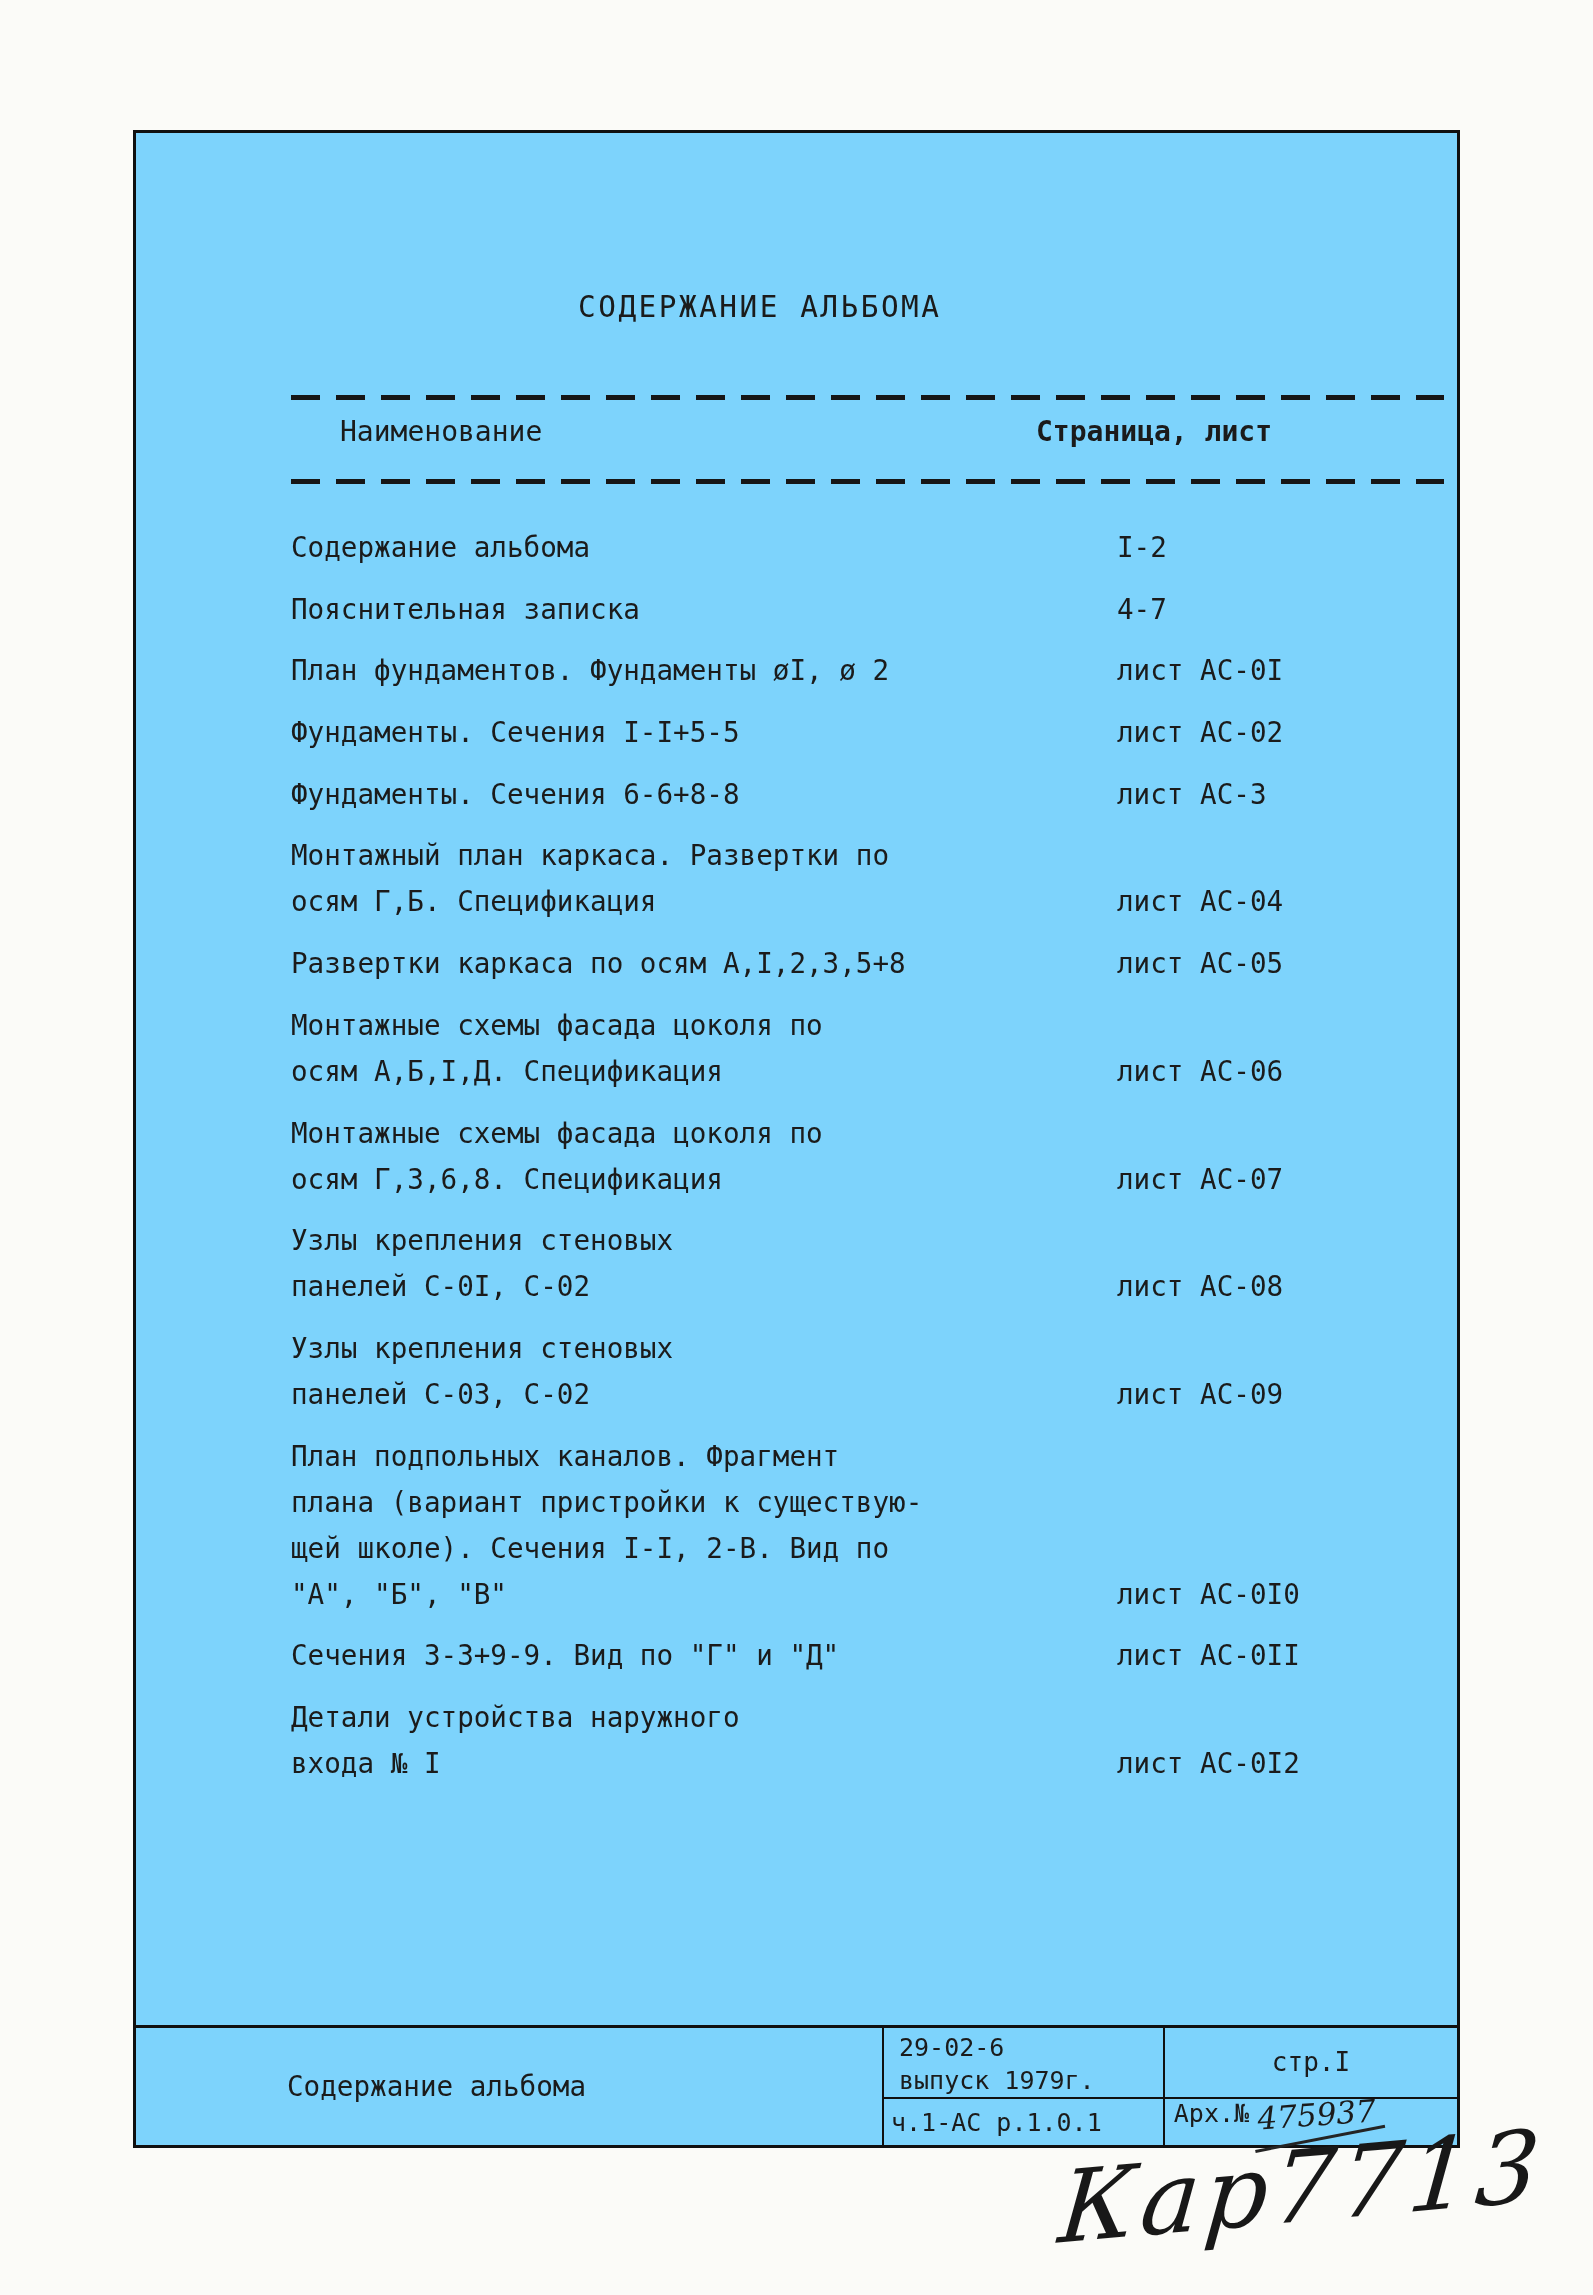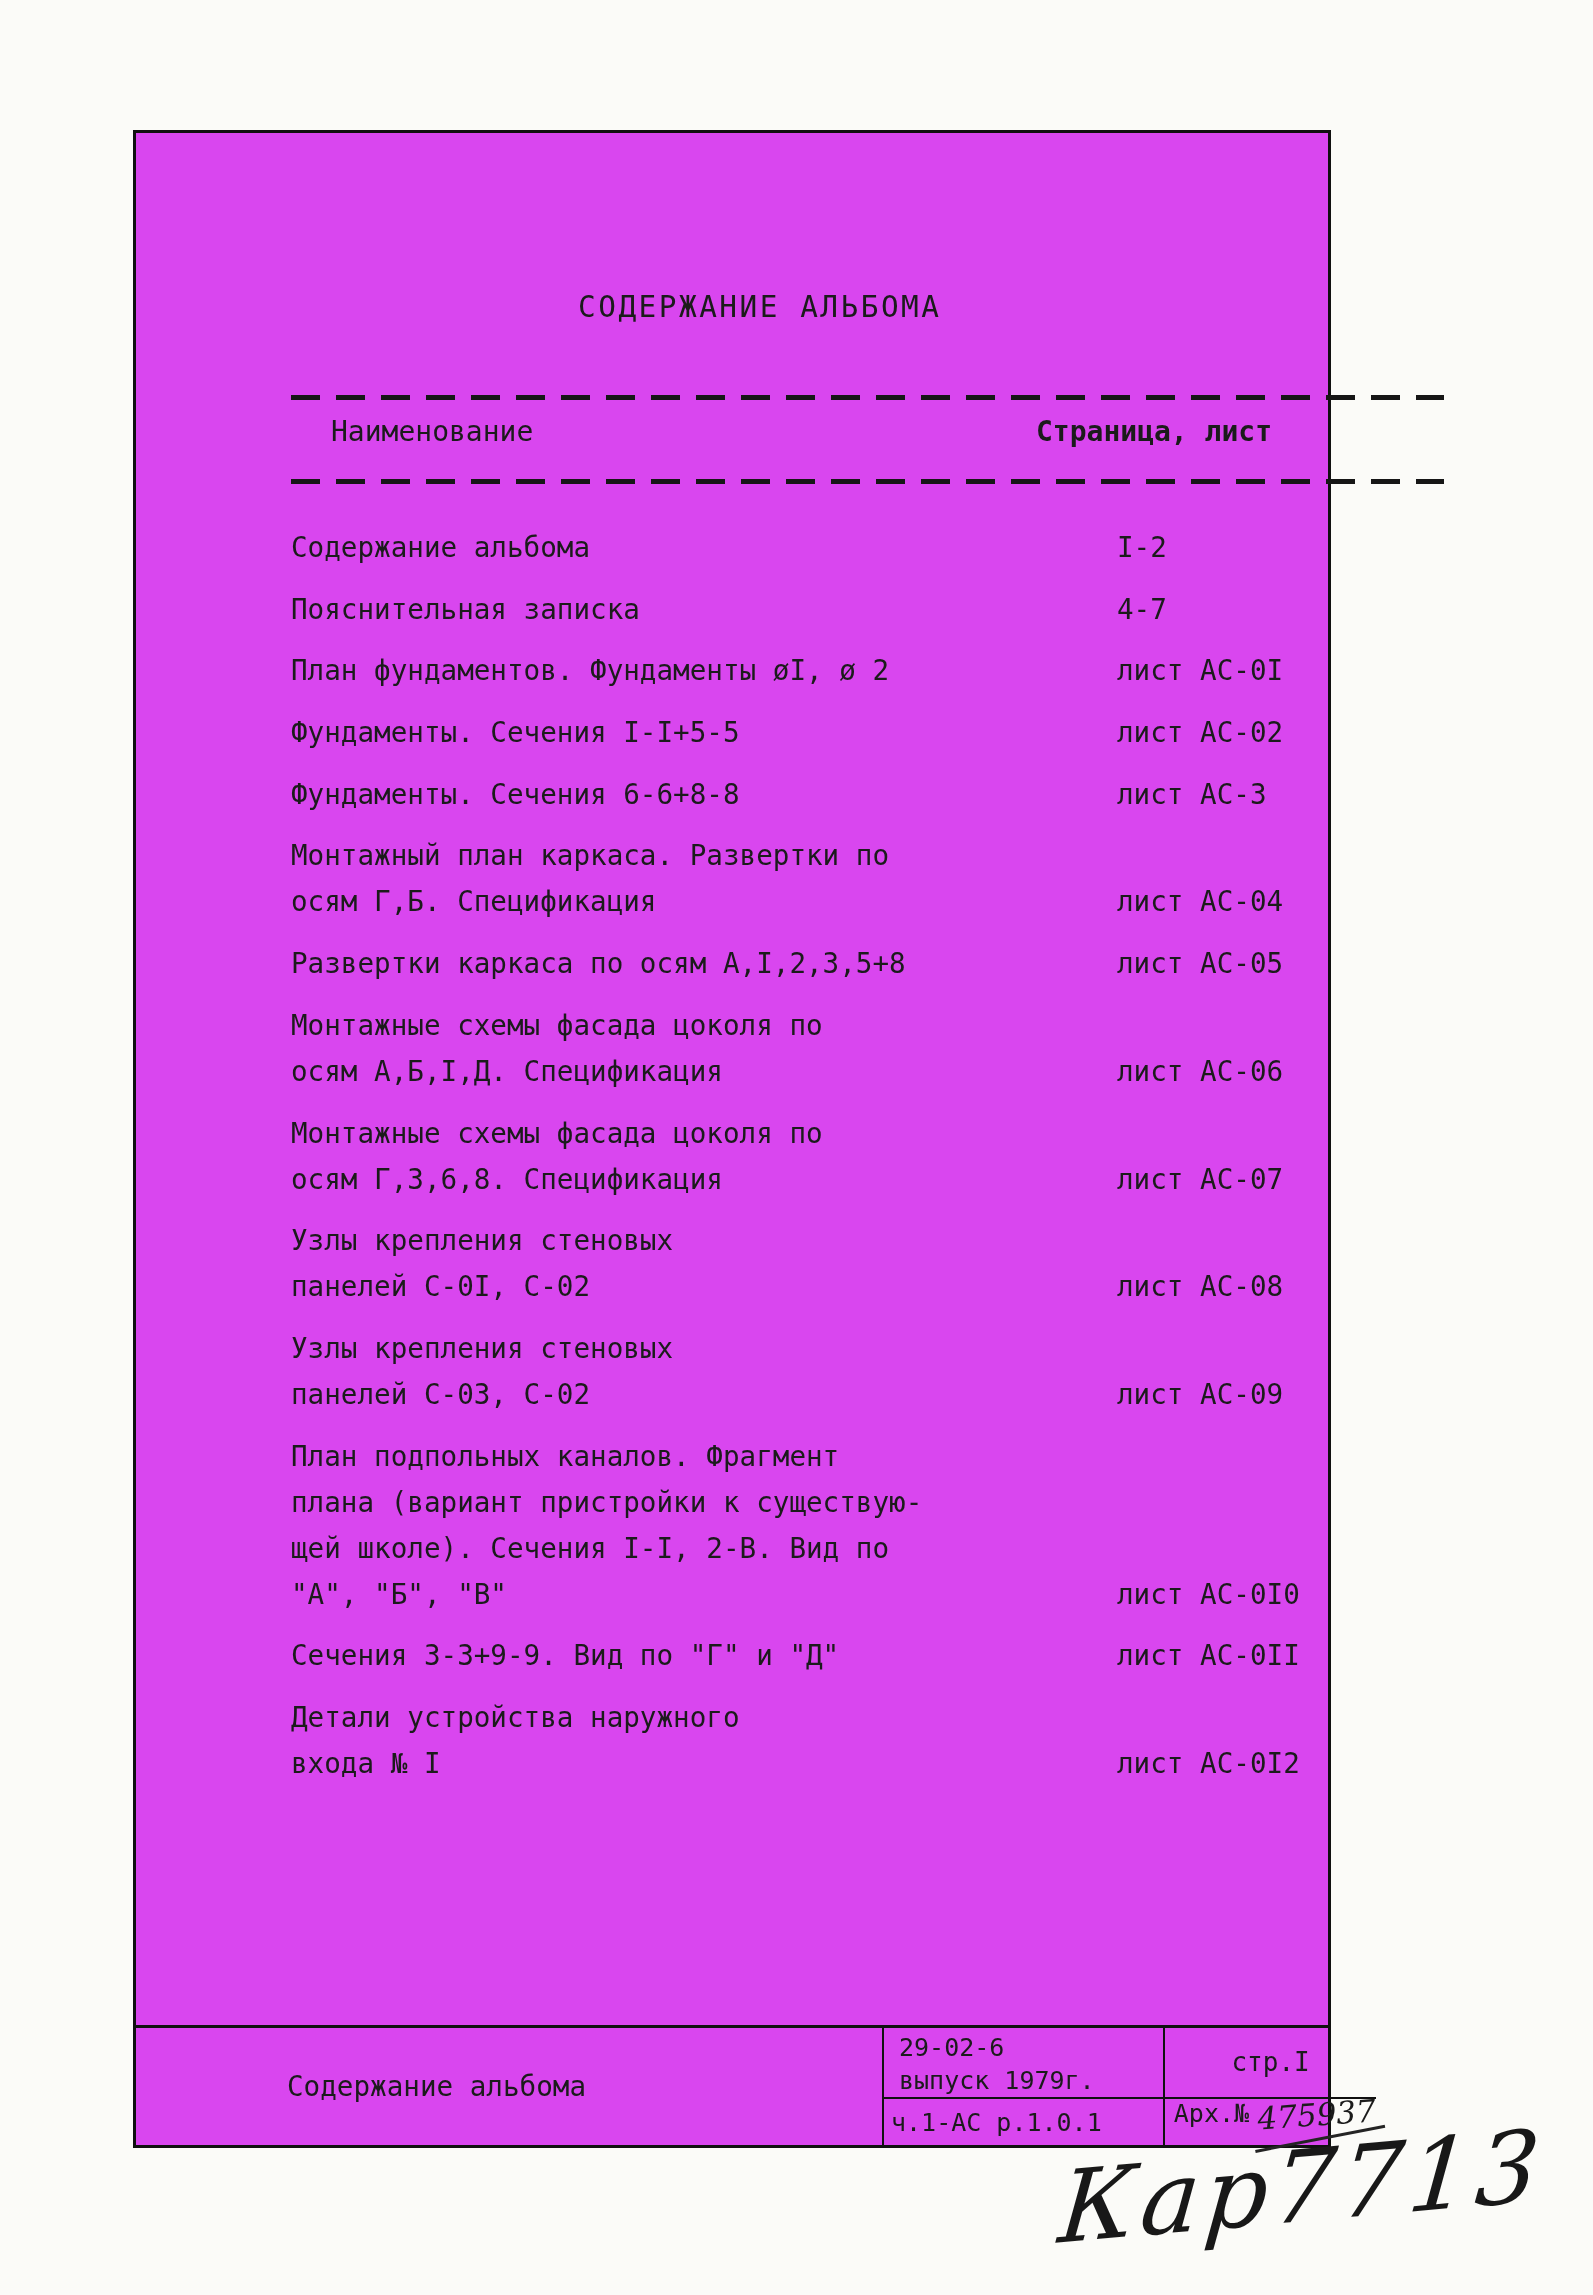--- a/index.html
+++ b/index.html
@@ -13,25 +13,25 @@
     background: #fbfbf8;
     font-family: "DejaVu Sans Mono", "Liberation Mono", monospace;
     color: #1b1b1b;
     overflow: hidden;
   }
 
   .frame {
     position: absolute;
     left: 133px;
     top: 130px;
-    width: 1198px;
+    width: 1327px;
     height: 2018px;
     border: 3.8px solid #101010;
     box-sizing: border-box;
-    background: #d946ef;
+    background: #7dd3fc;
   }
 
   .page-title {
     position: absolute;
     left: 442px;
     top: 157px;
     margin: 0;
     font-size: 29.4px;
     font-weight: normal;
     letter-spacing: 2.5px;
@@ -43,21 +43,21 @@
     left: 155px;
     width: 1153px;
     height: 5px;
     background: repeating-linear-gradient(90deg, #161616 0 29px, transparent 29px 45px);
   }
   .dash-1 { top: 262px; }
   .dash-2 { top: 346px; }
 
   .thead-name {
     position: absolute;
-    left: 195px;
+    left: 204px;
     top: 282px;
     font-size: 28px;
     white-space: nowrap;
   }
   .thead-page {
     position: absolute;
     left: 900px;
     top: 282px;
     font-size: 28px;
     white-space: nowrap;

